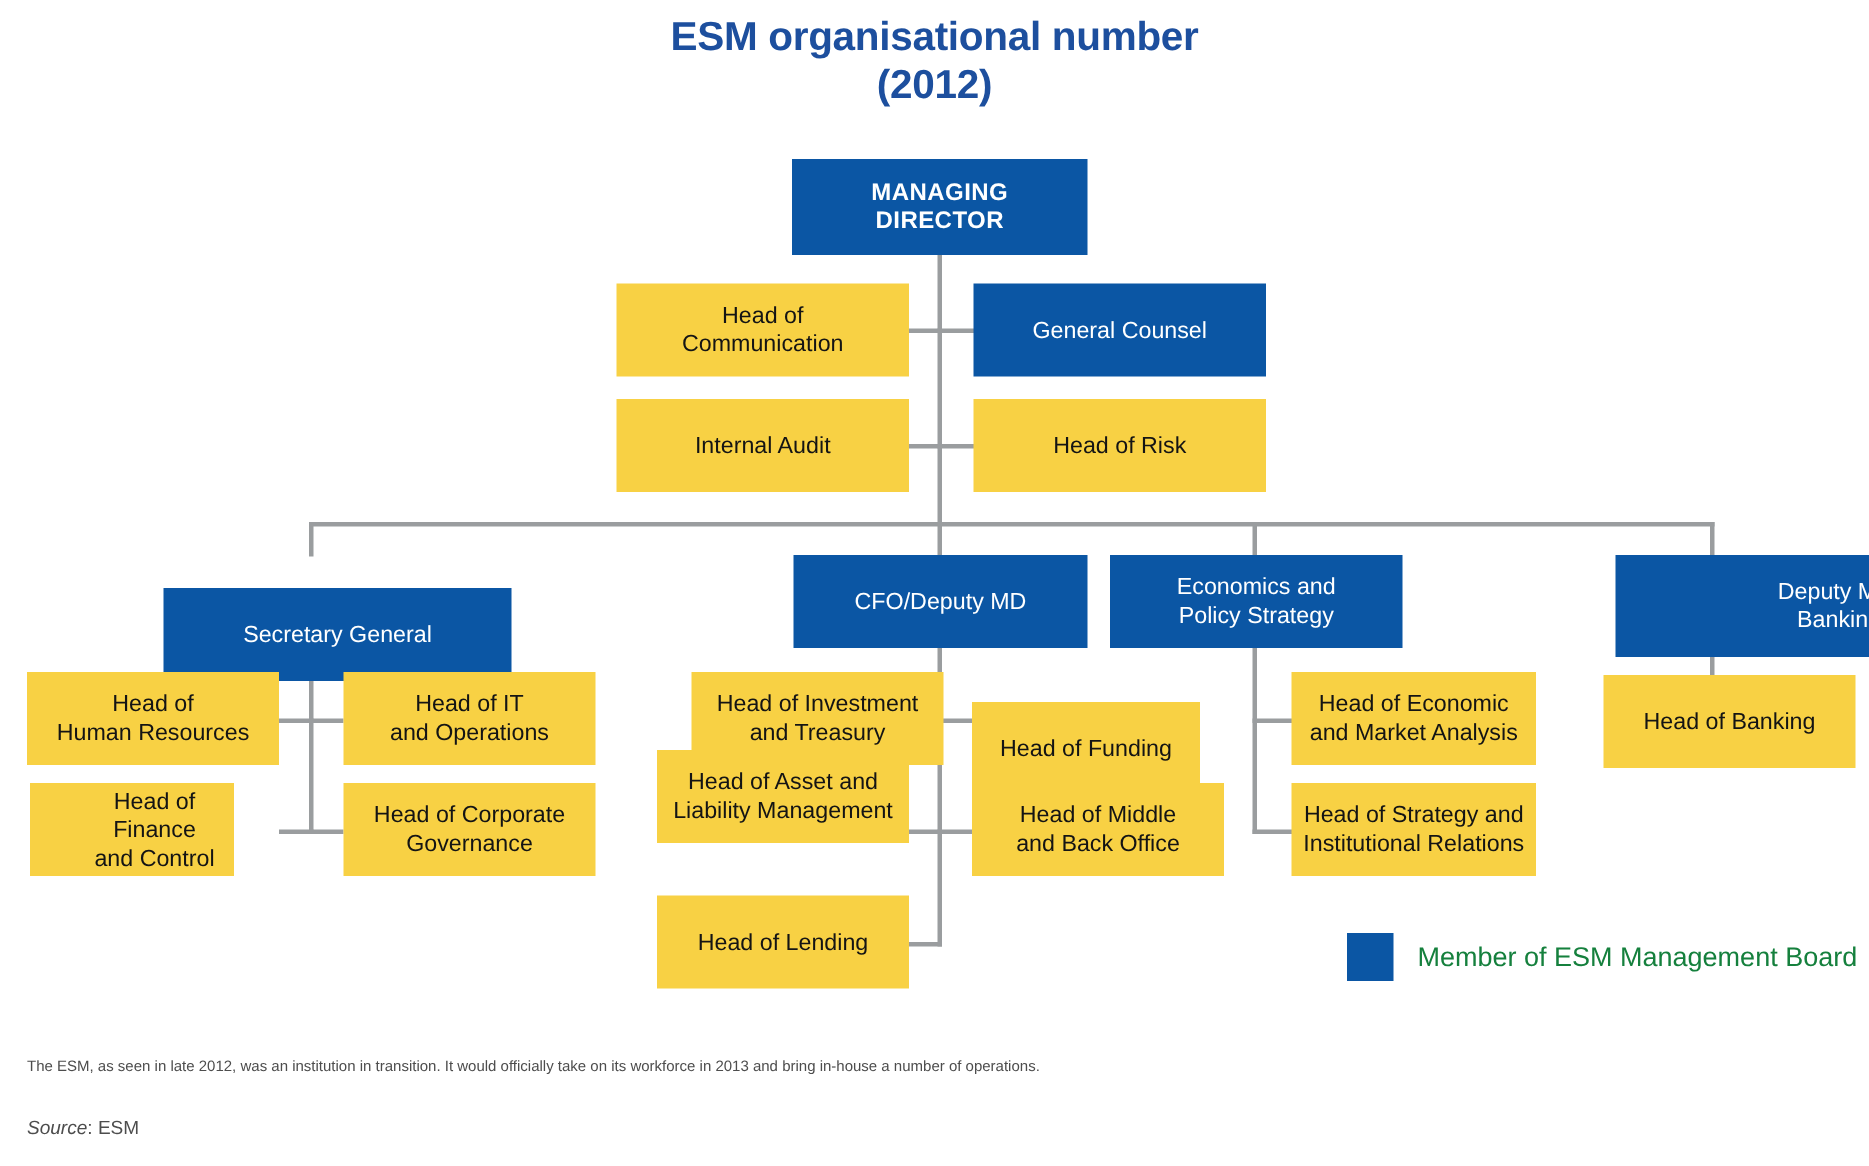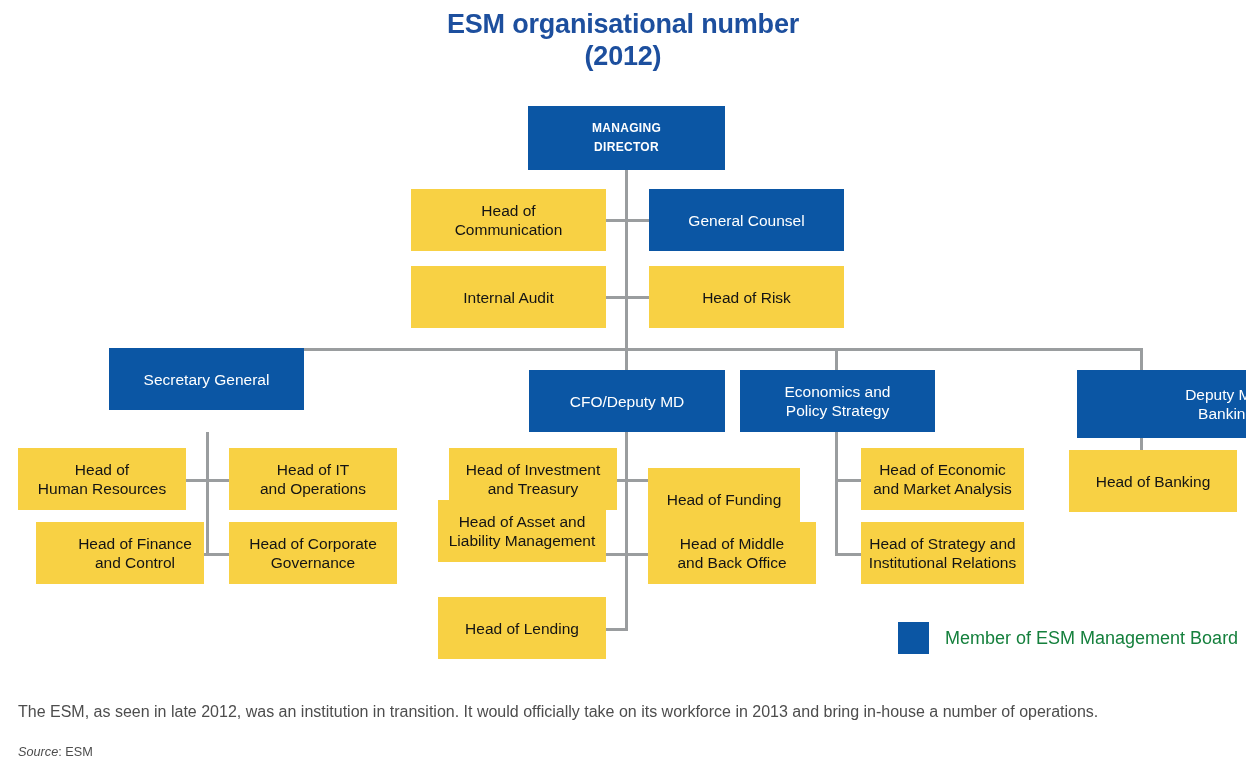--- a/index.html
+++ b/index.html
@@ -64,21 +64,21 @@
   .box.blue {
     background: #0b56a4;
     color: #ffffff;
   }
   .box.yellow {
     background: #f8d144;
     color: #141414;
   }
   .box.md {
     font-weight: bold;
-    font-size: 12px;
+    font-size: 16px;
     letter-spacing: 0.3px;
   }
   .box-text {
     display: block;
     white-space: pre-line;
   }
 
   
   .legend {
     position: absolute;
@@ -98,21 +98,21 @@
     font-size: 18px;
     color: #15803d;
     white-space: nowrap;
   }
 
   
   .footnote {
     position: absolute;
     left: 18px;
     top: 703px;
-    font-size: 16px;
+    font-size: 10px;
     color: #4d4d4d;
     line-height: 17px;
   }
   .source {
     position: absolute;
     left: 18px;
     top: 744px;
     font-size: 12.7px;
     color: #4d4d4d;
     line-height: 17px;
@@ -183,21 +183,21 @@
   </div>
 
   <div class="box yellow" style="left:411px; top:266px; width:195px; height:62px;">
     <span class="box-text">Internal Audit</span>
   </div>
 
   <div class="box yellow" style="left:649px; top:266px; width:195px; height:62px;">
     <span class="box-text">Head of Risk</span>
   </div>
 
-  <div class="box blue" style="left:109px; top:348px; width:195px; height:62px;">
+  <div class="box blue" style="left:109px; top:392px; width:232px; height:62px;">
     <span class="box-text">Secretary General</span>
   </div>
 
   <div class="box blue" style="left:529px; top:370px; width:196px; height:62px;">
     <span class="box-text">CFO/Deputy MD</span>
   </div>
 
   <div class="box blue" style="left:740px; top:370px; width:195px; height:62px;">
     <span class="box-text">Economics and
 Policy Strategy</span>
@@ -211,31 +211,31 @@
   <div class="box yellow" style="left:18px; top:448px; width:168px; height:62px;">
     <span class="box-text">Head of
 Human Resources</span>
   </div>
 
   <div class="box yellow" style="left:229px; top:448px; width:168px; height:62px;">
     <span class="box-text">Head of IT
 and Operations</span>
   </div>
 
-  <div class="box yellow" style="left:36px; top:522px; width:168px; height:62px;padding-left:36px;">
+  <div class="box yellow" style="left:20px; top:522px; width:136px; height:62px;padding-left:36px;">
     <span class="box-text">Head of Finance
 and Control</span>
   </div>
 
   <div class="box yellow" style="left:229px; top:522px; width:168px; height:62px;">
     <span class="box-text">Head of Corporate
 Governance</span>
   </div>
 
-  <div class="box yellow" style="left:449px; top:448px; width:168px; height:62px;">
+  <div class="box yellow" style="left:461px; top:448px; width:168px; height:62px;">
     <span class="box-text">Head of Investment
 and Treasury</span>
   </div>
 
   <div class="box yellow" style="left:648px; top:468px; width:152px; height:62px;">
     <span class="box-text">Head of Funding</span>
   </div>
 
   <div class="box yellow" style="left:438px; top:500px; width:168px; height:62px;">
     <span class="box-text">Head of Asset and

